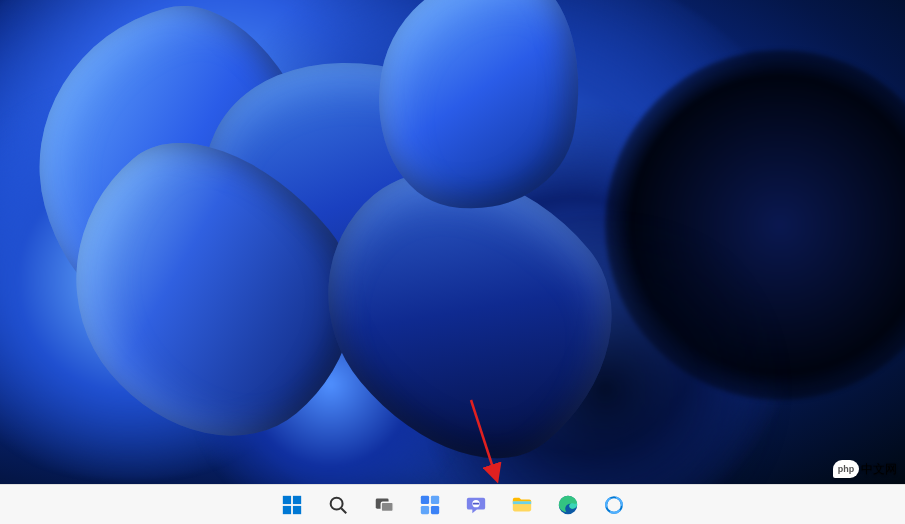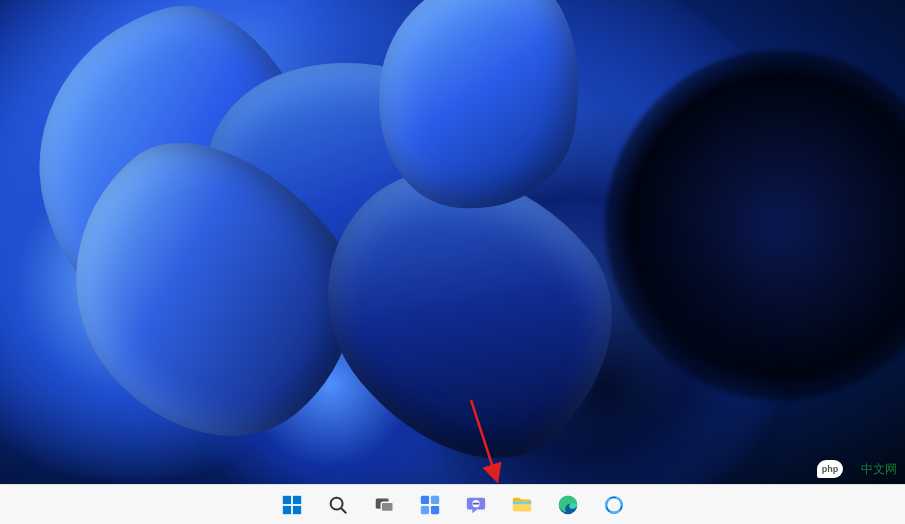--- a/index.html
+++ b/index.html
@@ -71,32 +71,32 @@
       bottom: 34px;
       left: 465px;
       pointer-events: none;
     }
     .watermark {
       position: absolute;
       bottom: 46px;
       right: 8px;
       display: flex;
       align-items: center;
-      gap: 18px;
+      gap: 2px;
       pointer-events: none;
     }
     .wm-logo {
       width: 26px; height: 18px;
       background: #fff;
       border-radius: 9px 9px 9px 2px;
       display: flex; align-items: center; justify-content: center;
       font-size: 9px; font-weight: bold; color: #555; font-family: Arial, sans-serif;
       box-shadow: 0 1px 2px rgba(0,0,0,0.3);
     }
-    .wm-text { color: #15803d; font-size: 12px; text-shadow: 0 1px 2px rgba(0,0,0,0.6); }
+    .wm-text { color: #000000; font-size: 12px; text-shadow: 0 1px 2px rgba(0,0,0,0.6); }
   </style>
 </head>
 <body>
 
 <div class="desktop">
   <div class="wave w1"></div>
   <div class="wave w2"></div>
   <div class="wave w3"></div>
   <div class="wave w4"></div>
   <div class="wave w5"></div>

